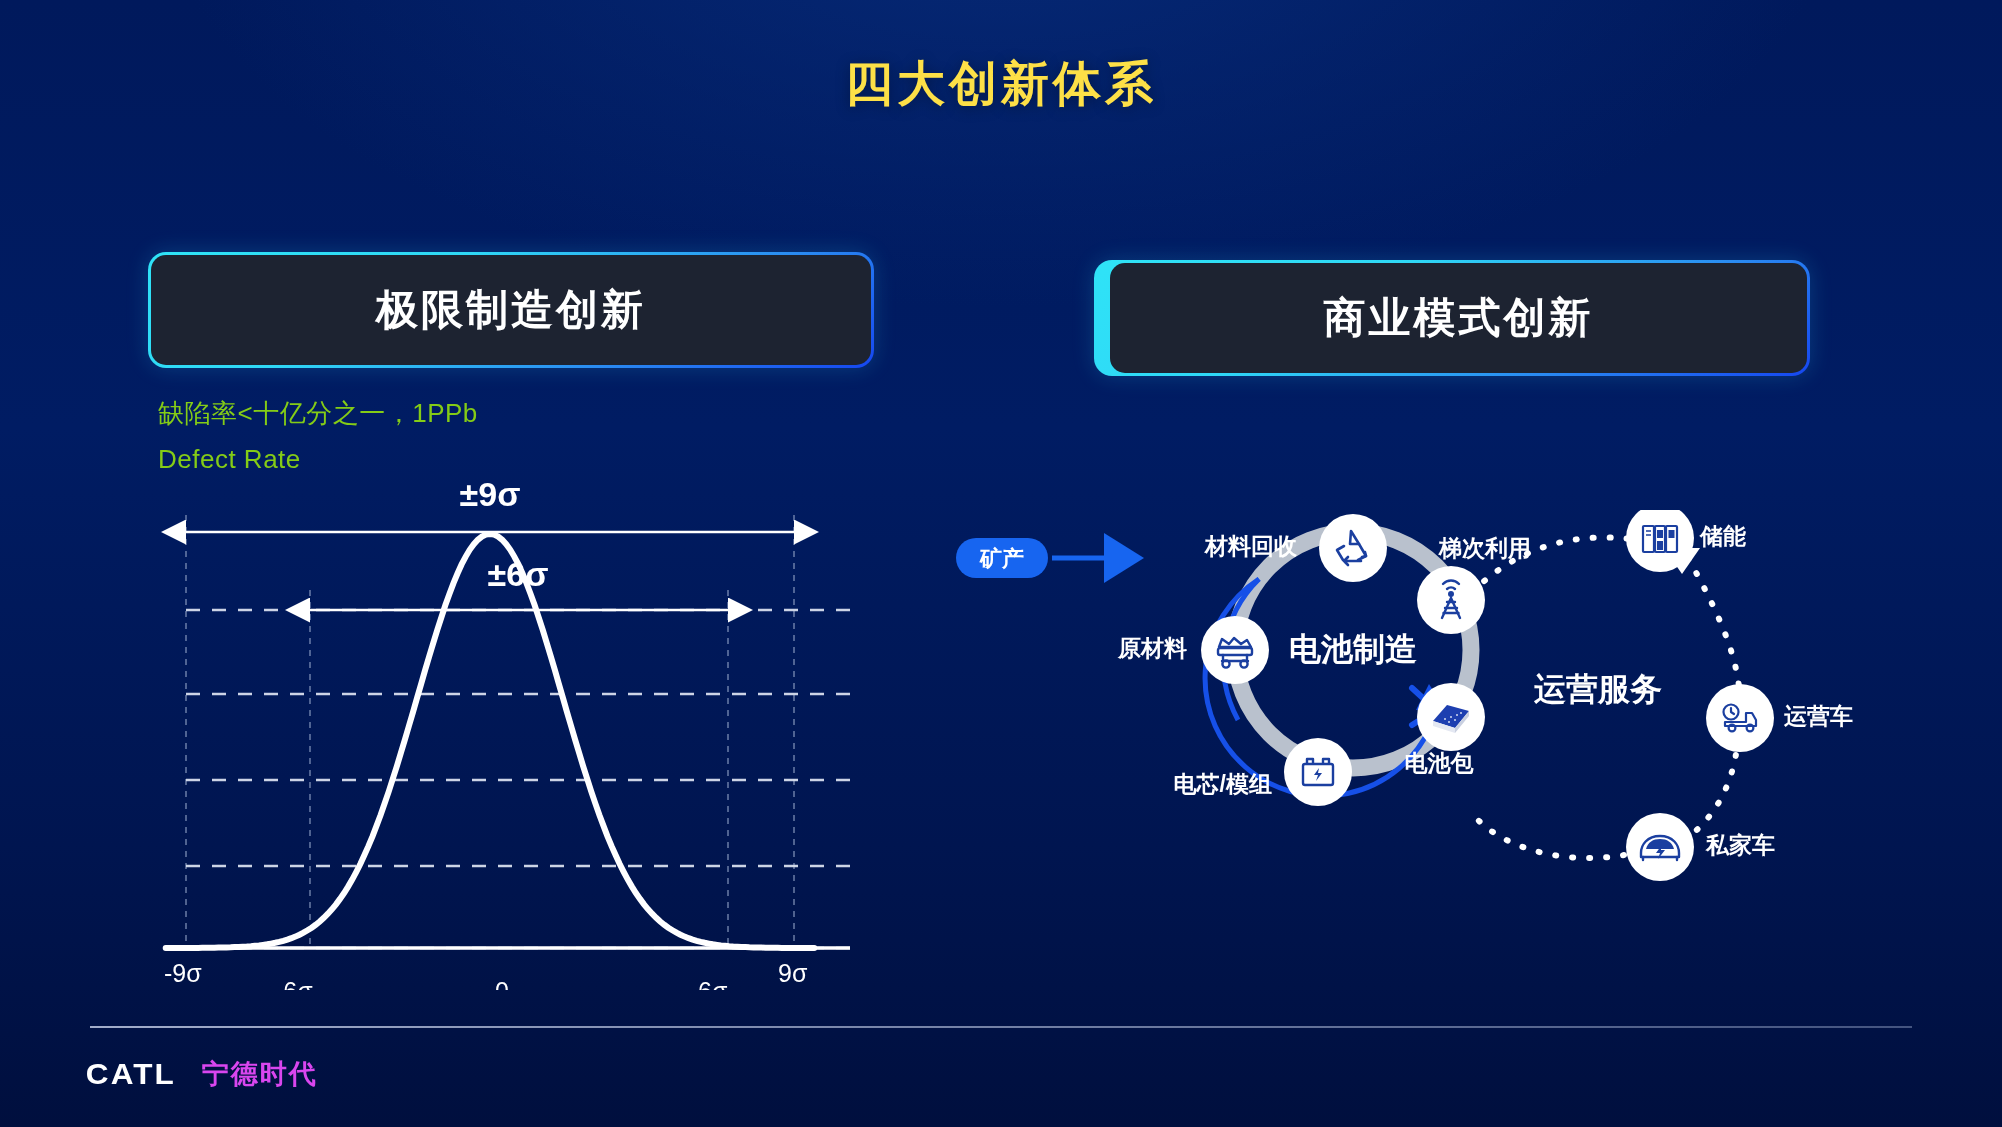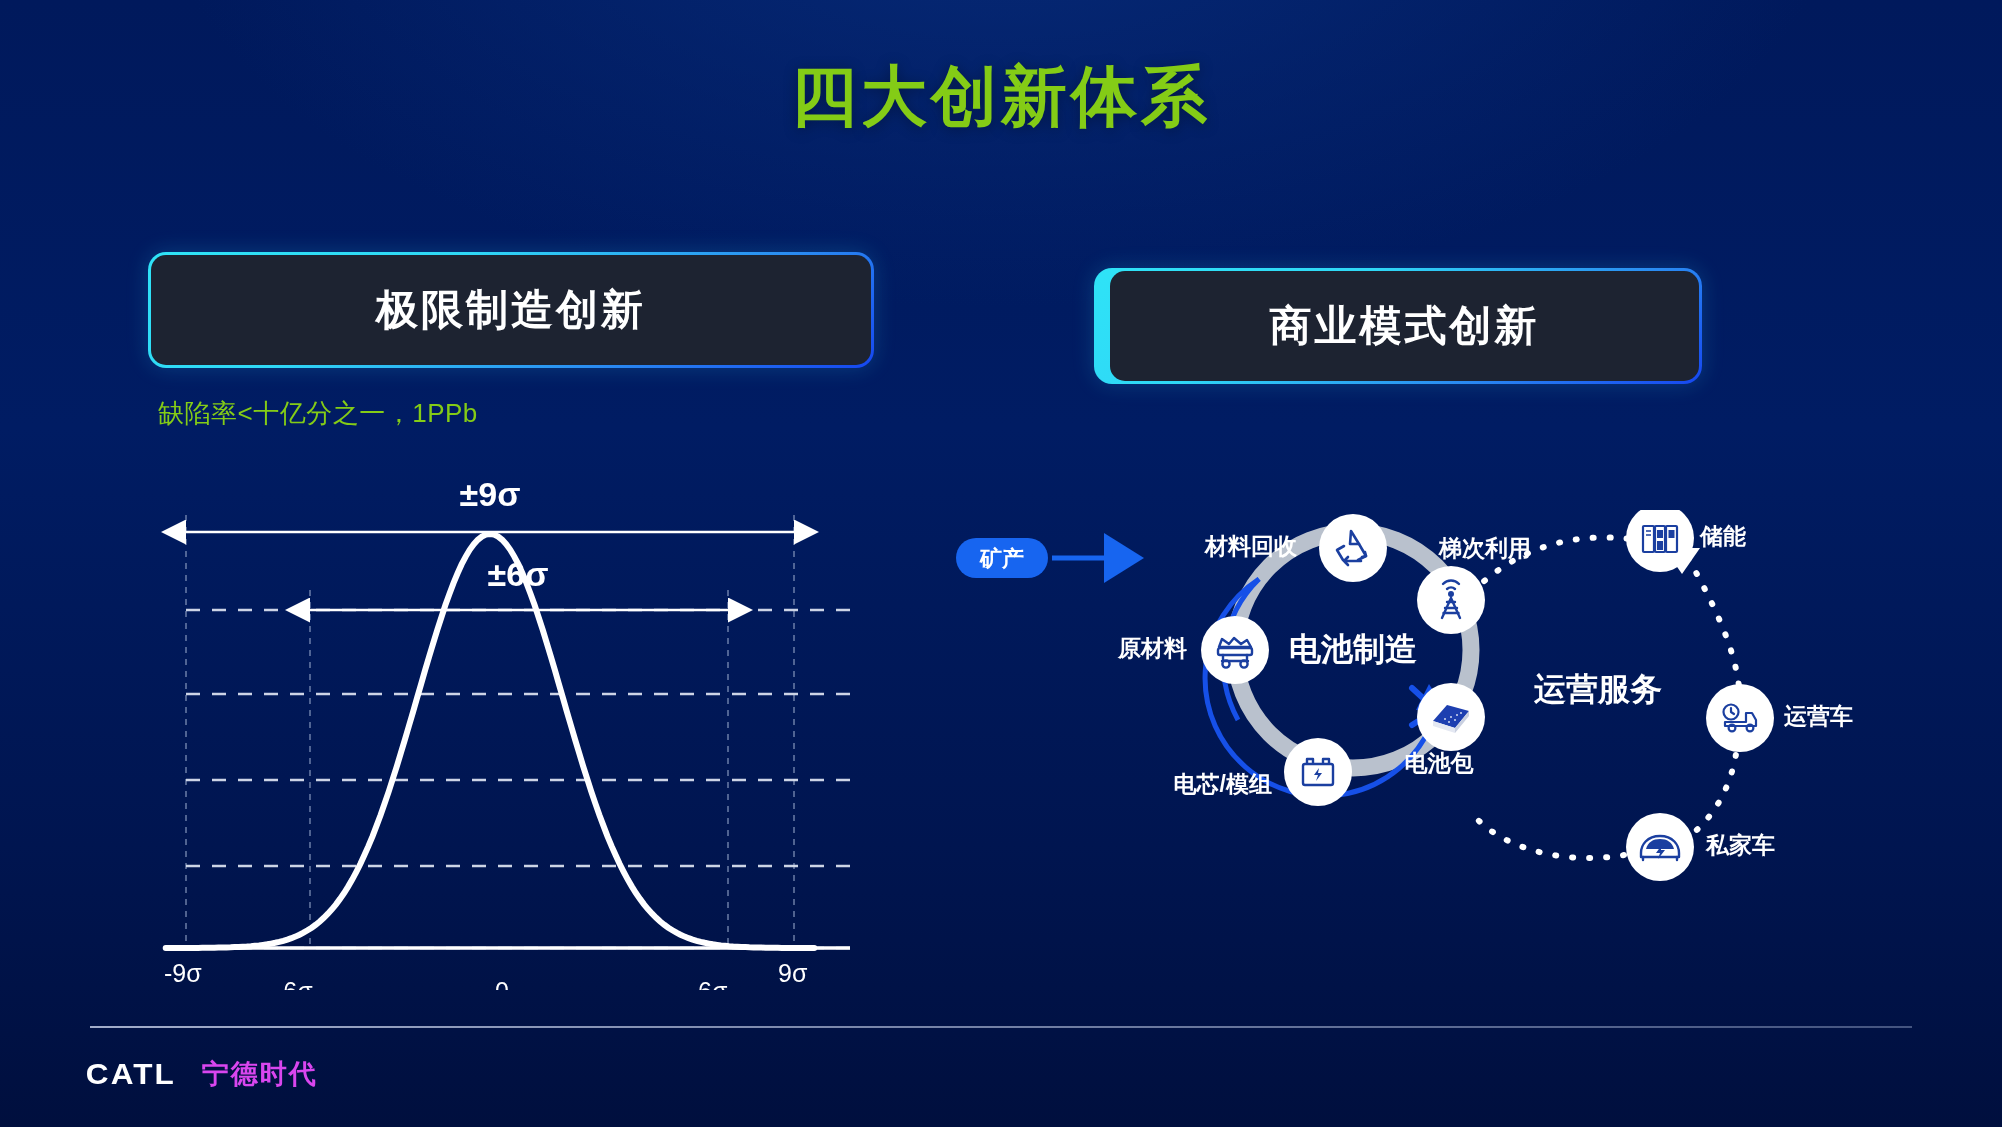--- a/index.html
+++ b/index.html
@@ -12,22 +12,22 @@
       linear-gradient(180deg,#00195c 0%,#001c63 38%,#001550 75%,#000f3e 100%);
     overflow:hidden;
     position:relative;
     color:#fff;
   }
 
   
   .page-title{
     position:absolute; top:52px; left:0; width:100%;
     text-align:center;
-    font-size:66px; font-weight:bold; letter-spacing:4px;
-    color:#84cc16;
+    font-size:48px; font-weight:bold; letter-spacing:4px;
+    color:#fde047;
     text-shadow:0 2px 14px rgba(0,0,0,.35);
   }
 
   
   .panel-head{
     position:absolute;
     height:116px;
     border-radius:18px;
     padding:3px;
     background:linear-gradient(150deg,#2fe3f7 0%,#2fd8f6 35%,#2a8bf2 70%,#1647f0 100%);
@@ -36,21 +36,21 @@
   .panel-head-inner{
     width:100%; height:100%;
     border-radius:15px;
     background:#1d2331;
     display:flex; align-items:center; justify-content:center;
   }
   .panel-head-label{
     font-size:42px; font-weight:bold; letter-spacing:3px; color:#fff;
   }
   #panel-left  { left:148px;  top:252px; width:726px; }
-  #panel-right { left:1094px; top:268px; width:608px;padding-left:16px; }
+  #panel-right { left:1094px; top:260px; width:716px;padding-left:16px; }
 
   
   .defect-block{ position:absolute; left:158px; top:390px; }
   .defect-line{ font-size:26px; color:#84cc16; line-height:46px; letter-spacing:.5px;}
 
   
   #bell-chart{ position:absolute; left:150px; top:470px; width:700px; height:520px; }
   #bell-chart svg{ display:block; }
 
   
@@ -85,20 +85,21 @@
 </div>
 
 <div class="panel-head" id="panel-right">
   <div class="panel-head-inner">
     <span class="panel-head-label">商业模式创新</span>
   </div>
 </div>
 
 <div class="defect-block">
   <div class="defect-line">缺陷率&lt;十亿分之一，1PPb</div>
+  <div class="defect-line">Defect Rate</div>
 </div>
 
 <div id="bell-chart">
   <svg width="700" height="520" viewBox="0 0 700 520" xmlns="http://www.w3.org/2000/svg">
     <defs>
       <marker id="arrL" markerWidth="12" markerHeight="12" refX="10" refY="5" orient="auto">
         <path d="M10,0 L10,10 L0,5 Z" fill="#ffffff"></path>
       </marker>
       <marker id="arrR" markerWidth="12" markerHeight="12" refX="2" refY="5" orient="auto">
         <path d="M2,0 L2,10 L12,5 Z" fill="#ffffff"></path>

